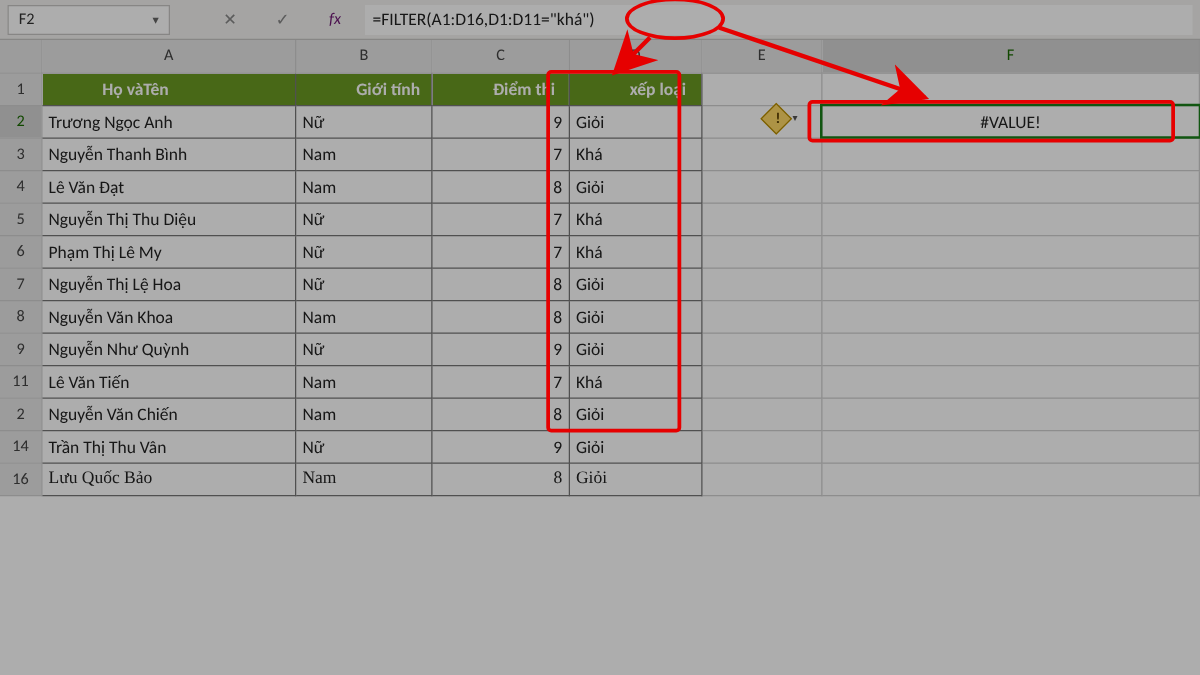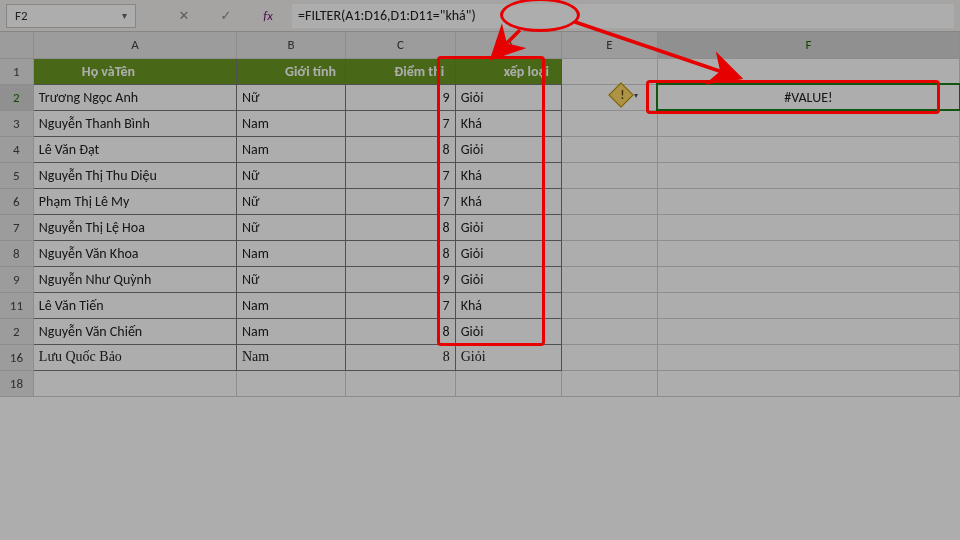--- a/index.html
+++ b/index.html
@@ -336,40 +336,40 @@
         <tr>
           <th class="rowhdr">2</th>
           <td class="data-inner data-border-l">Nguyễn Văn Chiến</td>
           <td class="data-inner ">Nam</td>
           <td class="num data-inner ">8</td>
           <td class="data-inner data-border-r">Giỏi</td>
           <td></td>
           <td></td>
         </tr>
         <tr>
+          <th class="rowhdr">14</th>
+          <td class="data-inner data-border-l">Trần Thị Thu Vân</td>
+          <td class="data-inner ">Nữ</td>
+          <td class="num data-inner ">9</td>
+          <td class="data-inner data-border-r">Giỏi</td>
+          <td></td>
+          <td></td>
+        </tr>
+        <tr>
           <th class="rowhdr">16</th>
           <td class="data-inner data-border-l data-border-b">Lưu Quốc Bảo</td>
           <td class="data-inner data-border-b">Nam</td>
           <td class="num data-inner data-border-b">8</td>
           <td class="data-inner data-border-r data-border-b">Giỏi</td>
           <td></td>
           <td></td>
         </tr>
       </tbody>
 
   <tbody>
-  <tr>
-    <th class="rowhdr">18</th>
-    <td></td>
-          <td></td>
-          <td></td>
-          <td></td>
-          <td></td>
-          <td></td>
-  </tr>
 </tbody>
     </table>
 
 <div class="err-ind-wrap" style="top:58px; left:612px;">
   <div class="err-ind">
         <div class="err-ind-excl">!</div>
       </div>
   <span class="err-chv" style="margin-left:22px">▾</span>
 </div>
 

